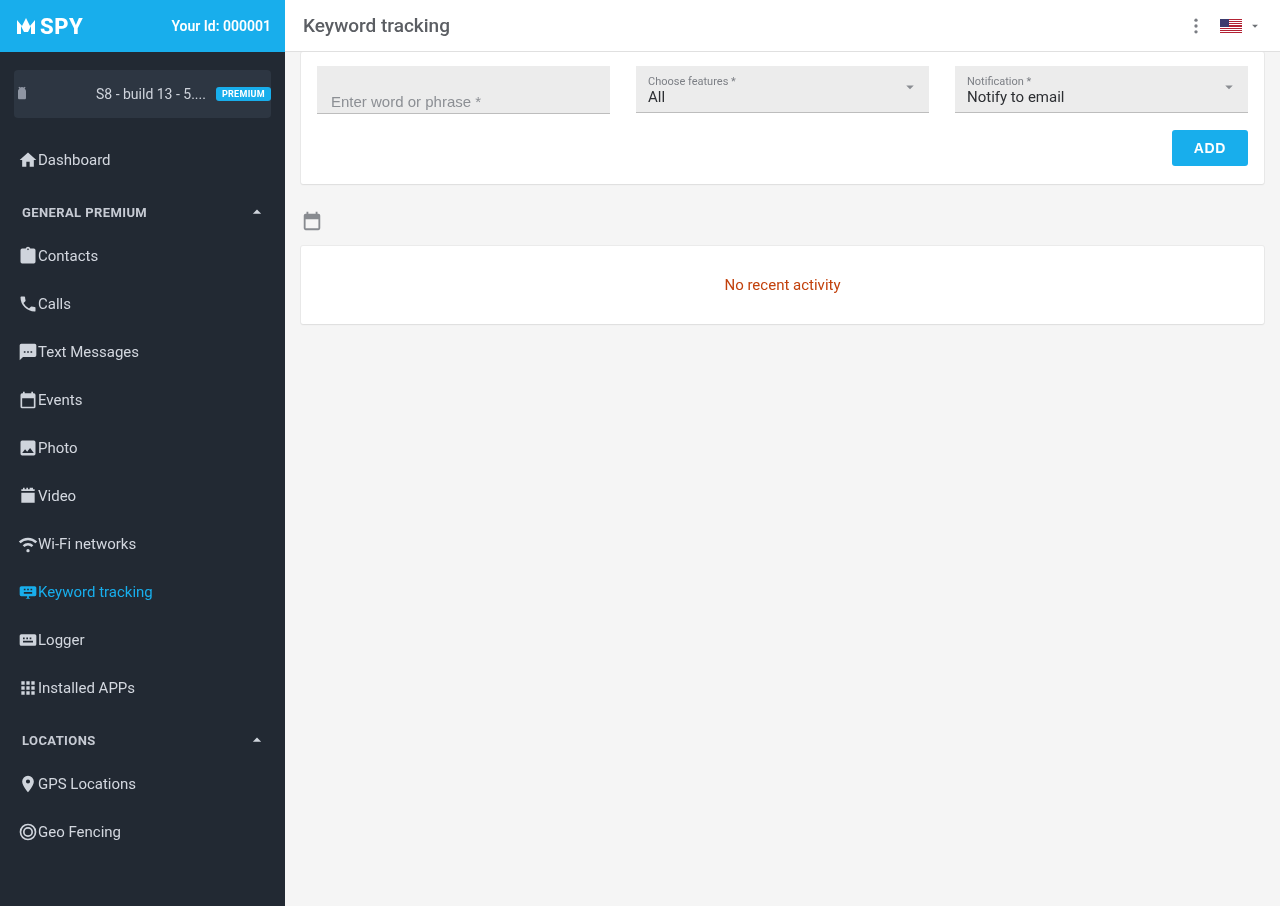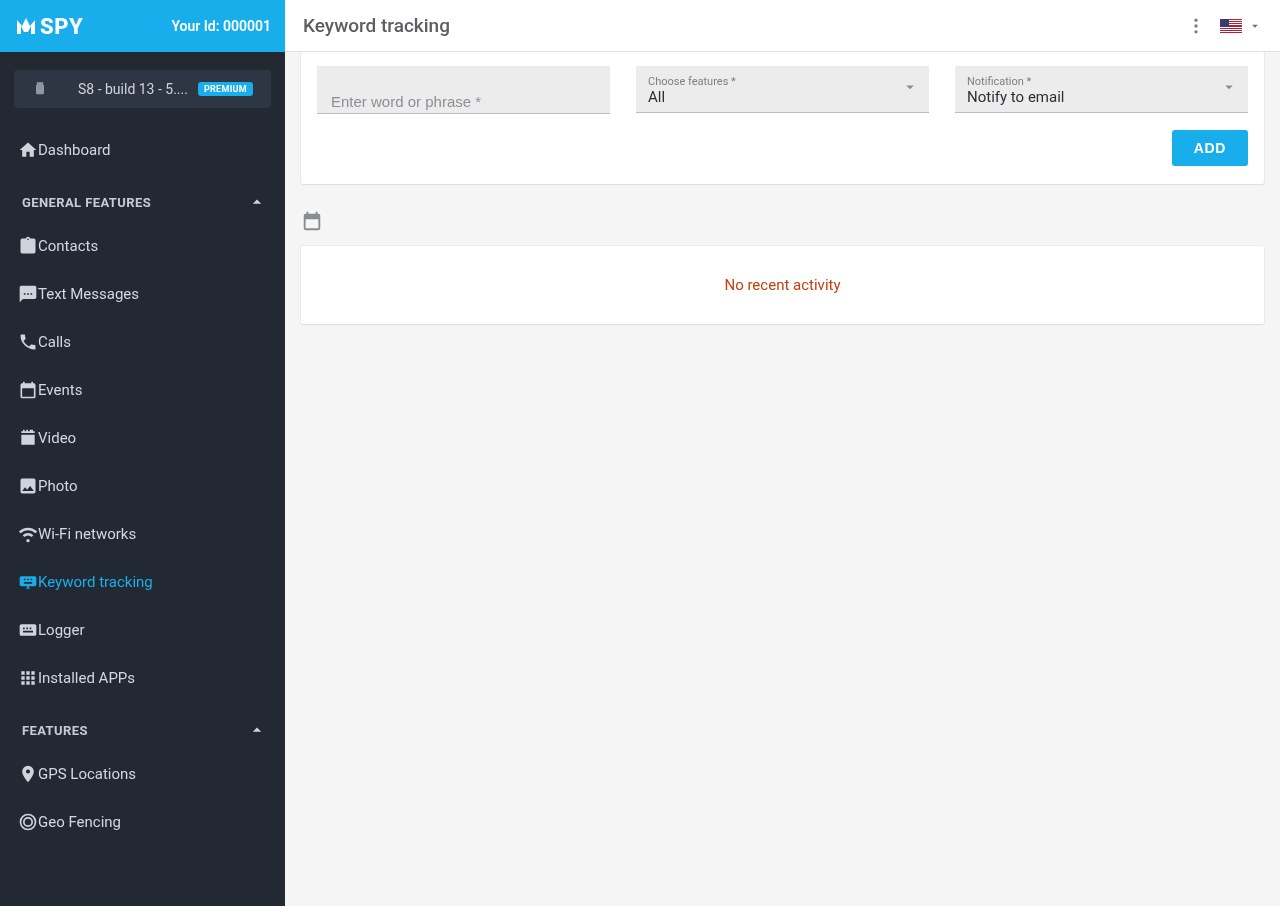--- a/index.html
+++ b/index.html
@@ -16,21 +16,21 @@
     --tab-active:#424347;
   }
   *{box-sizing:border-box;}
   body{margin:0;font-family:-apple-system,BlinkMacSystemFont,"Segoe UI",Roboto,Helvetica,Arial,sans-serif;background:var(--main-bg);color:#333;height:906px;width:1280px;overflow:hidden;}
   
   .sidebar{position:absolute;left:0;top:0;width:285px;height:100%;background:var(--sidebar-bg);color:var(--text-light);overflow-y:auto;text-align:right;}
   .sb-head{height:52px;background:var(--brand-blue);display:flex;align-items:center;justify-content:space-between;padding:0 14px;color:#fff;font-weight:600;}
   .logo{display:flex;align-items:center;font-size:22px;font-weight:800;letter-spacing:0.5px;}
   .logo svg{margin-right:2px;}
   .your-id{font-size:14px;font-weight:600;}
-  .device-pill{margin:18px 14px;background:#2d3642;border-radius:4px;height:38px;display:flex;align-items:center;padding:0 18px;font-size:14px;color:#cfd4dc;gap:10px;}
+  .device-pill{margin:18px 14px;background:#2d3642;border-radius:4px;height:48px;display:flex;align-items:center;padding:0 0;font-size:14px;color:#cfd4dc;gap:10px;}
   .device-pill .badge{background:var(--brand-blue);color:#fff;font-size:9px;font-weight:700;padding:2px 6px;border-radius:3px;letter-spacing:0.3px;}
   .android-ic{width:16px;height:16px;fill:#8f96a3;}
   .nav-item,.nav-item-dashboard{display:flex;align-items:center;height:48px;padding:0 18px;color:var(--text-light);font-size:15px;cursor:pointer;}
   .nav-item.active{color:var(--brand-blue);}
   .nav-item.active .nav-ic{fill:var(--brand-blue);}
   .nav-ic{width:20px;height:20px;fill:#cfd4dc;flex-shrink:0;}
   .section-head{display:flex;align-items:center;justify-content:space-between;padding:18px 18px 10px 22px;color:#c7cbd4;font-size:13px;font-weight:700;letter-spacing:0.4px;}
   .chev{width:20px;height:20px;fill:#cfd4dc;}
   
   .main{position:absolute;left:285px;top:0;right:0;height:100%;display:flex;flex-direction:column;}
@@ -88,64 +88,64 @@
   </div>
 
   <div class="nav-item nav-item-dashboard">
     <svg class="nav-ic" viewBox="0 0 24 24">
         <path d="M10 20v-6h4v6h5v-8h3L12 3 2 12h3v8z"></path>
       </svg>
     <span>Dashboard</span>
   </div>
 
   <div class="section-head">
-    <span>GENERAL FEATURES</span>
+    <span>GENERAL PREMIUM</span>
     <svg class="chev" viewBox="0 0 24 24">
         <path d="M7 14l5-5 5 5z"></path>
       </svg>
   </div>
 
   <div class="nav-item">
     <svg class="nav-ic" viewBox="0 0 24 24">
         <path d="M19 3h-4.2A3 3 0 0 0 12 1a3 3 0 0 0-2.8 2H5a2 2 0 0 0-2 2v14a2 2 0 0 0 2 2h14a2 2 0 0 0 2-2V5a2 2 0 0 0-2-2zm-7 0a1 1 0 1 1-1 1 1 1 0 0 1 1-1z"></path>
       </svg>
     <span>Contacts</span>
   </div>
   <div class="nav-item">
     <svg class="nav-ic" viewBox="0 0 24 24">
+        <path d="M6.6 10.8a15 15 0 0 0 6.6 6.6l2.2-2.2a1 1 0 0 1 1-.25 11.4 11.4 0 0 0 3.6.57 1 1 0 0 1 1 1V20a1 1 0 0 1-1 1A17 17 0 0 1 3 4a1 1 0 0 1 1-1h3.5a1 1 0 0 1 1 1 11.4 11.4 0 0 0 .57 3.6 1 1 0 0 1-.25 1z"></path>
+      </svg>
+    <span>Calls</span>
+  </div>
+  <div class="nav-item">
+    <svg class="nav-ic" viewBox="0 0 24 24">
         <path d="M20 2H4a2 2 0 0 0-2 2v18l4-4h14a2 2 0 0 0 2-2V4a2 2 0 0 0-2-2zM7 11h2v2H7zm4 0h2v2h-2zm4 0h2v2h-2z"></path>
       </svg>
     <span>Text Messages</span>
   </div>
   <div class="nav-item">
     <svg class="nav-ic" viewBox="0 0 24 24">
-        <path d="M6.6 10.8a15 15 0 0 0 6.6 6.6l2.2-2.2a1 1 0 0 1 1-.25 11.4 11.4 0 0 0 3.6.57 1 1 0 0 1 1 1V20a1 1 0 0 1-1 1A17 17 0 0 1 3 4a1 1 0 0 1 1-1h3.5a1 1 0 0 1 1 1 11.4 11.4 0 0 0 .57 3.6 1 1 0 0 1-.25 1z"></path>
-      </svg>
-    <span>Calls</span>
-  </div>
-  <div class="nav-item">
-    <svg class="nav-ic" viewBox="0 0 24 24">
         <path d="M19 4h-1V2h-2v2H8V2H6v2H5a2 2 0 0 0-2 2v14a2 2 0 0 0 2 2h14a2 2 0 0 0 2-2V6a2 2 0 0 0-2-2zm0 16H5V10h14z"></path>
       </svg>
     <span>Events</span>
   </div>
   <div class="nav-item">
     <svg class="nav-ic" viewBox="0 0 24 24">
+        <path d="M21 19V5a2 2 0 0 0-2-2H5a2 2 0 0 0-2 2v14a2 2 0 0 0 2 2h14a2 2 0 0 0 2-2zM8.5 13.5l2.5 3 3.5-4.5L19 18H5z"></path>
+      </svg>
+    <span>Photo</span>
+  </div>
+  <div class="nav-item">
+    <svg class="nav-ic" viewBox="0 0 24 24">
         <path d="M4 4h16v2H4zM4 8h16v12H4zM6 4V2h2v2zm4 0V2h2v2zm4 0V2h2v2zm4 0V2h-2v2z"></path>
       </svg>
     <span>Video</span>
   </div>
   <div class="nav-item">
     <svg class="nav-ic" viewBox="0 0 24 24">
-        <path d="M21 19V5a2 2 0 0 0-2-2H5a2 2 0 0 0-2 2v14a2 2 0 0 0 2 2h14a2 2 0 0 0 2-2zM8.5 13.5l2.5 3 3.5-4.5L19 18H5z"></path>
-      </svg>
-    <span>Photo</span>
-  </div>
-  <div class="nav-item">
-    <svg class="nav-ic" viewBox="0 0 24 24">
         <path d="M12 18a2 2 0 1 0 2 2 2 2 0 0 0-2-2zm-6.4-4.6a9 9 0 0 1 12.8 0l-2.1 2.1a6 6 0 0 0-8.6 0zM1 9a15.6 15.6 0 0 1 22 0l-2.1 2.1a12.6 12.6 0 0 0-17.8 0z"></path>
       </svg>
     <span>Wi-Fi networks</span>
   </div>
   <div class="nav-item active">
     <svg class="nav-ic" viewBox="0 0 24 24">
         <path d="M20 5H4a2 2 0 0 0-2 2v8a2 2 0 0 0 2 2h7v2l-2 1h6l-2-1v-2h7a2 2 0 0 0 2-2V7a2 2 0 0 0-2-2zM7 8h2v2H7zm4 0h2v2h-2zm4 0h2v2h-2zM7 12h10v2H7z"></path>
       </svg>
     <span>Keyword tracking</span>
   </div>
@@ -156,21 +156,21 @@
     <span>Logger</span>
   </div>
   <div class="nav-item">
     <svg class="nav-ic" viewBox="0 0 24 24">
         <path d="M4 4h4v4H4zm6 0h4v4h-4zm6 0h4v4h-4zM4 10h4v4H4zm6 0h4v4h-4zm6 0h4v4h-4zM4 16h4v4H4zm6 0h4v4h-4zm6 0h4v4h-4z"></path>
       </svg>
     <span>Installed APPs</span>
   </div>
 
   <div class="section-head">
-    <span>FEATURES</span>
+    <span>LOCATIONS</span>
     <svg class="chev" viewBox="0 0 24 24">
         <path d="M7 14l5-5 5 5z"></path>
       </svg>
   </div>
   <div class="nav-item">
     <svg class="nav-ic" viewBox="0 0 24 24">
         <path d="M12 2a7 7 0 0 0-7 7c0 5.25 7 13 7 13s7-7.75 7-13a7 7 0 0 0-7-7zm0 9.5A2.5 2.5 0 1 1 14.5 9 2.5 2.5 0 0 1 12 11.5z"></path>
       </svg>
     <span>GPS Locations</span>
   </div>

